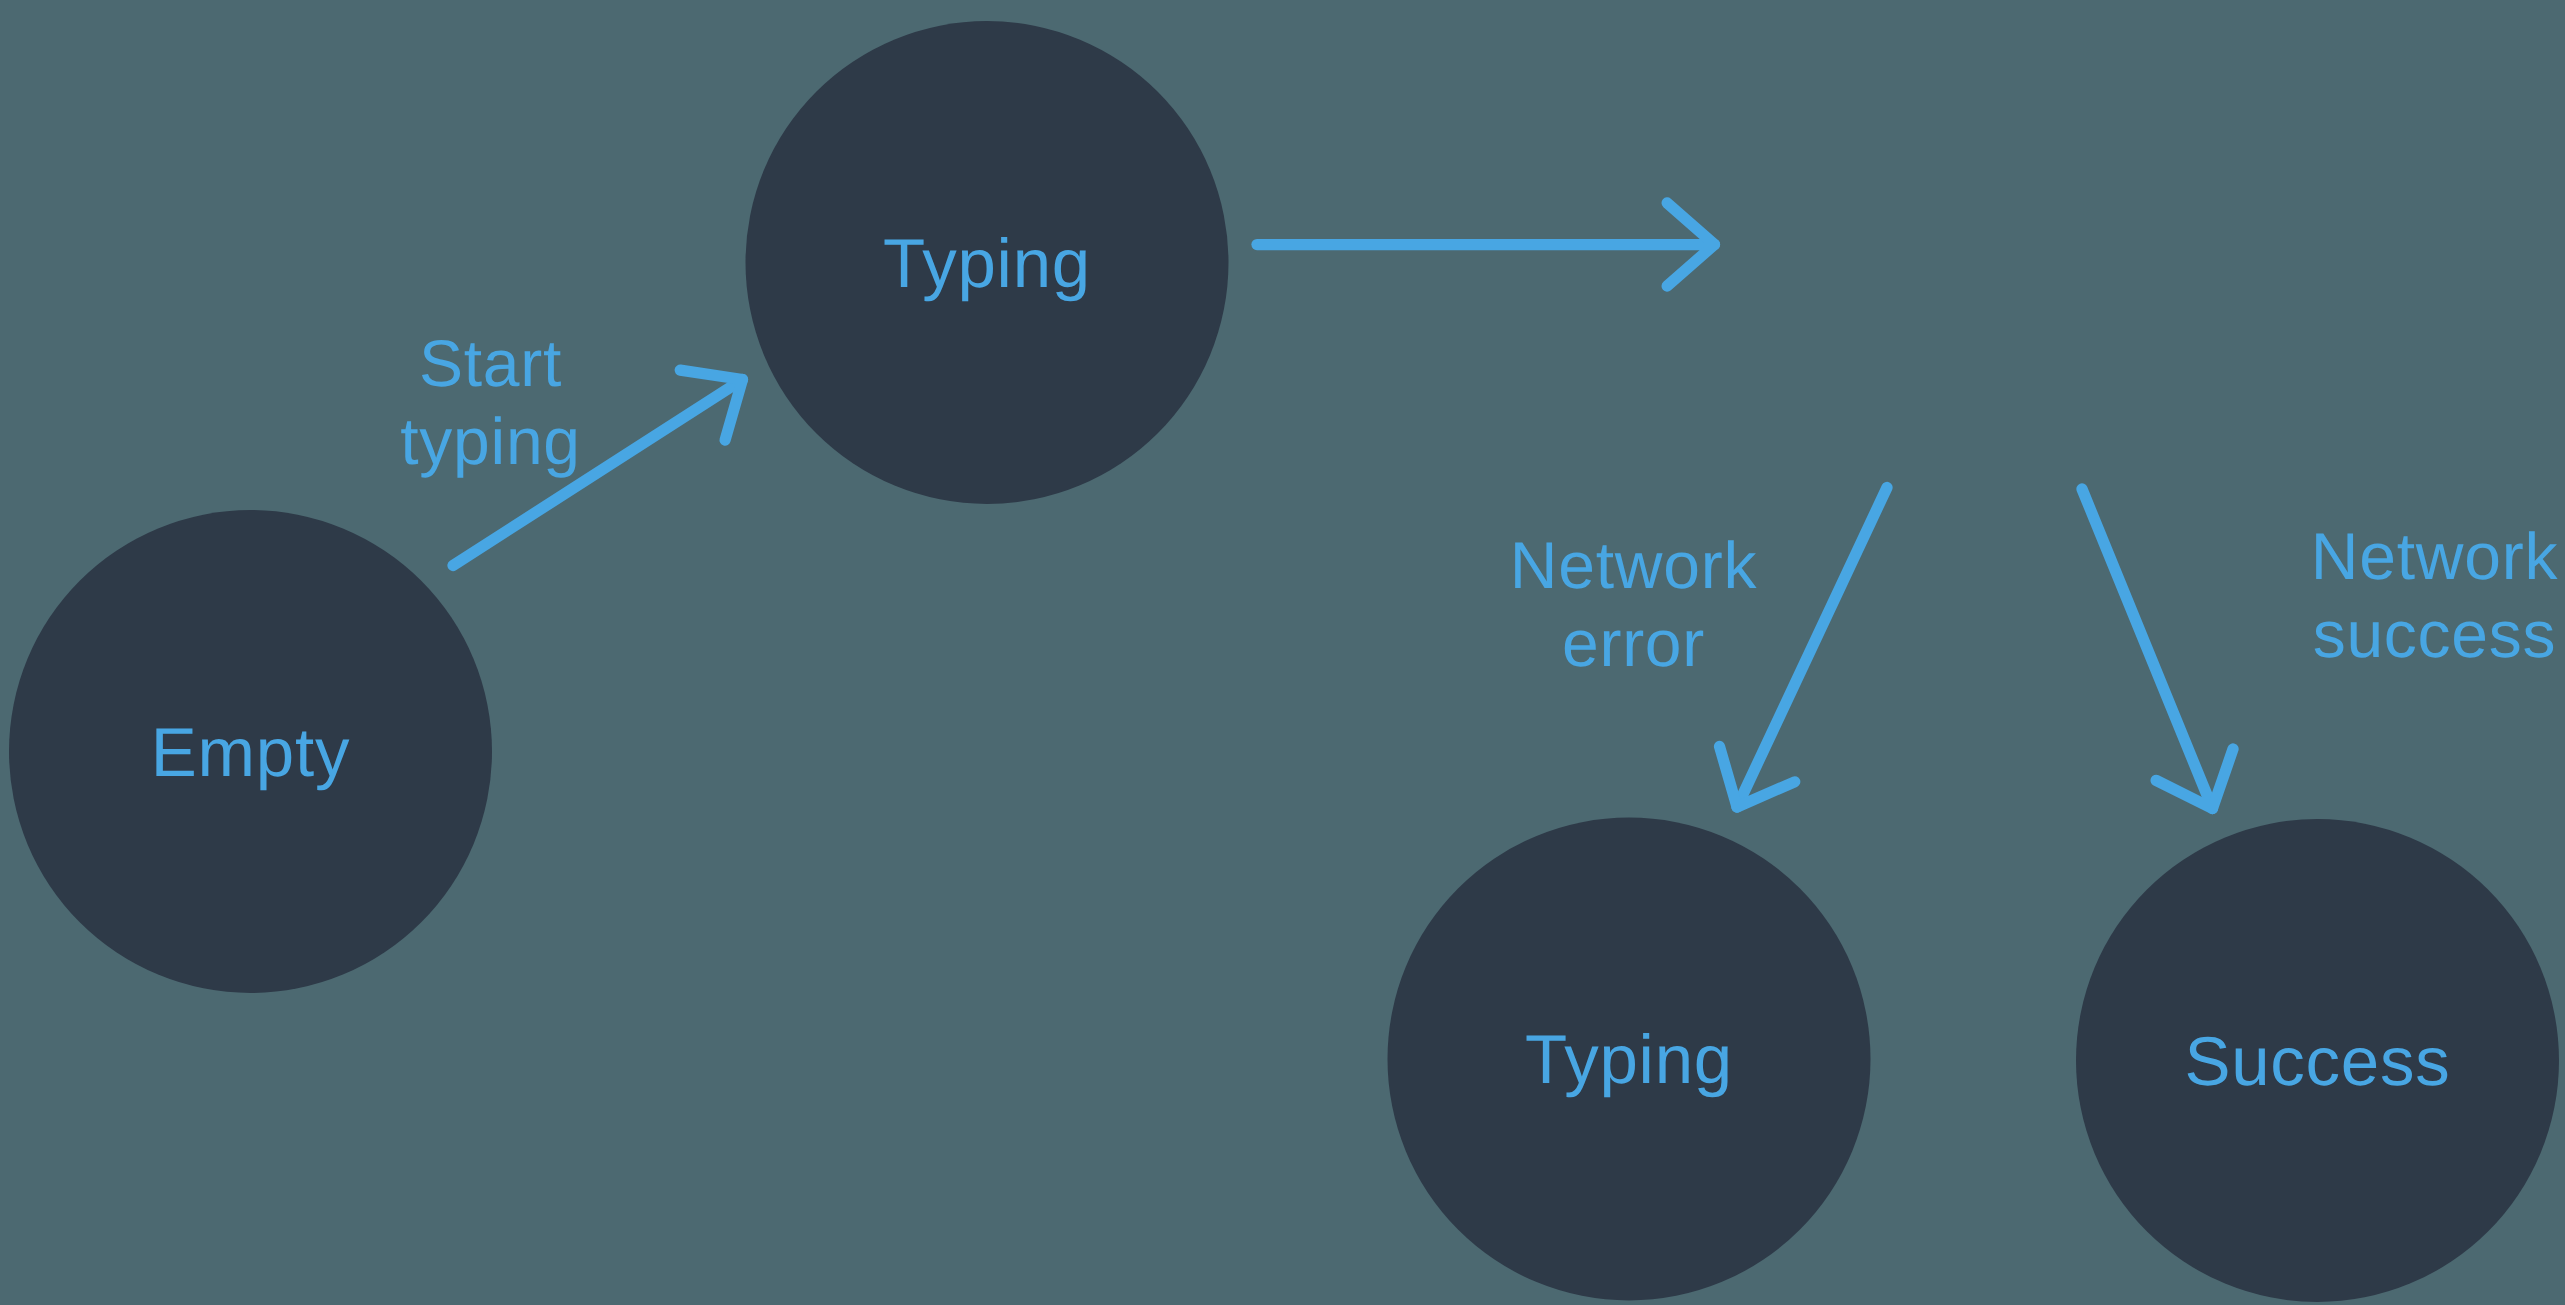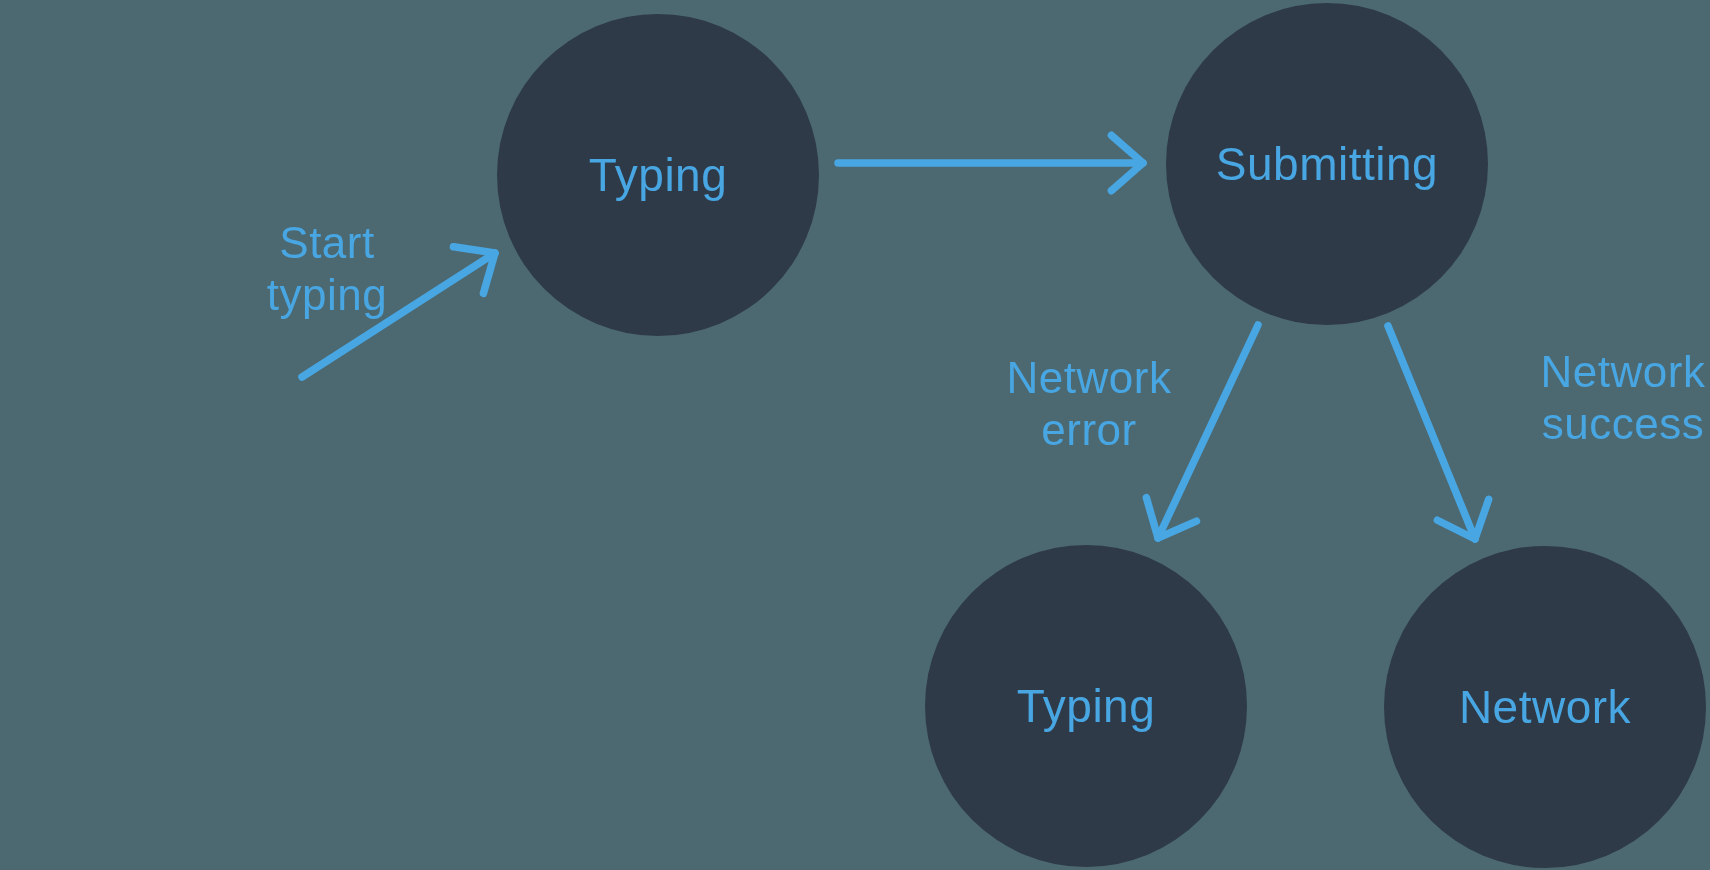--- a/index.html
+++ b/index.html
@@ -75,35 +75,35 @@
       <g fill="none" stroke="#48A6E3" stroke-width="7.5" stroke-linecap="round" stroke-linejoin="round">
         <path d="M 1258 325 L 1158 538"></path>
         <path d="M 1146.3501947457319 497.6480231272664 L 1158 538 L 1196.4878935291708 521.1868488471907"></path>
       </g>
       <g fill="none" stroke="#48A6E3" stroke-width="7.5" stroke-linecap="round" stroke-linejoin="round">
         <path d="M 1388 326 L 1475 539"></path>
         <path d="M 1437.4223924788428 520.240378122524 L 1475 539 L 1488.6983727809272 499.2966678582924"></path>
       </g>
     </svg>
 
+  <div class="node node-empty">
+    <span class="node-label">Empty</span>
+  </div>
 
   <div class="node node-typing">
     <span class="node-label">Typing</span>
   </div>
 
-  <div class="node node-submitting">
-    <span class="node-label">Submitting</span>
-  </div>
 
   <div class="node node-error">
     <span class="node-label">Typing</span>
   </div>
 
   <div class="node node-success">
-    <span class="node-label">Network</span>
+    <span class="node-label">Success</span>
   </div>
 
   <div class="edge-label el-start-typing">Start typing</div>
 
 
   <div class="edge-label el-network-error">Network error</div>
 
   <div class="edge-label el-network-success">Network success</div>
 
 </div>

